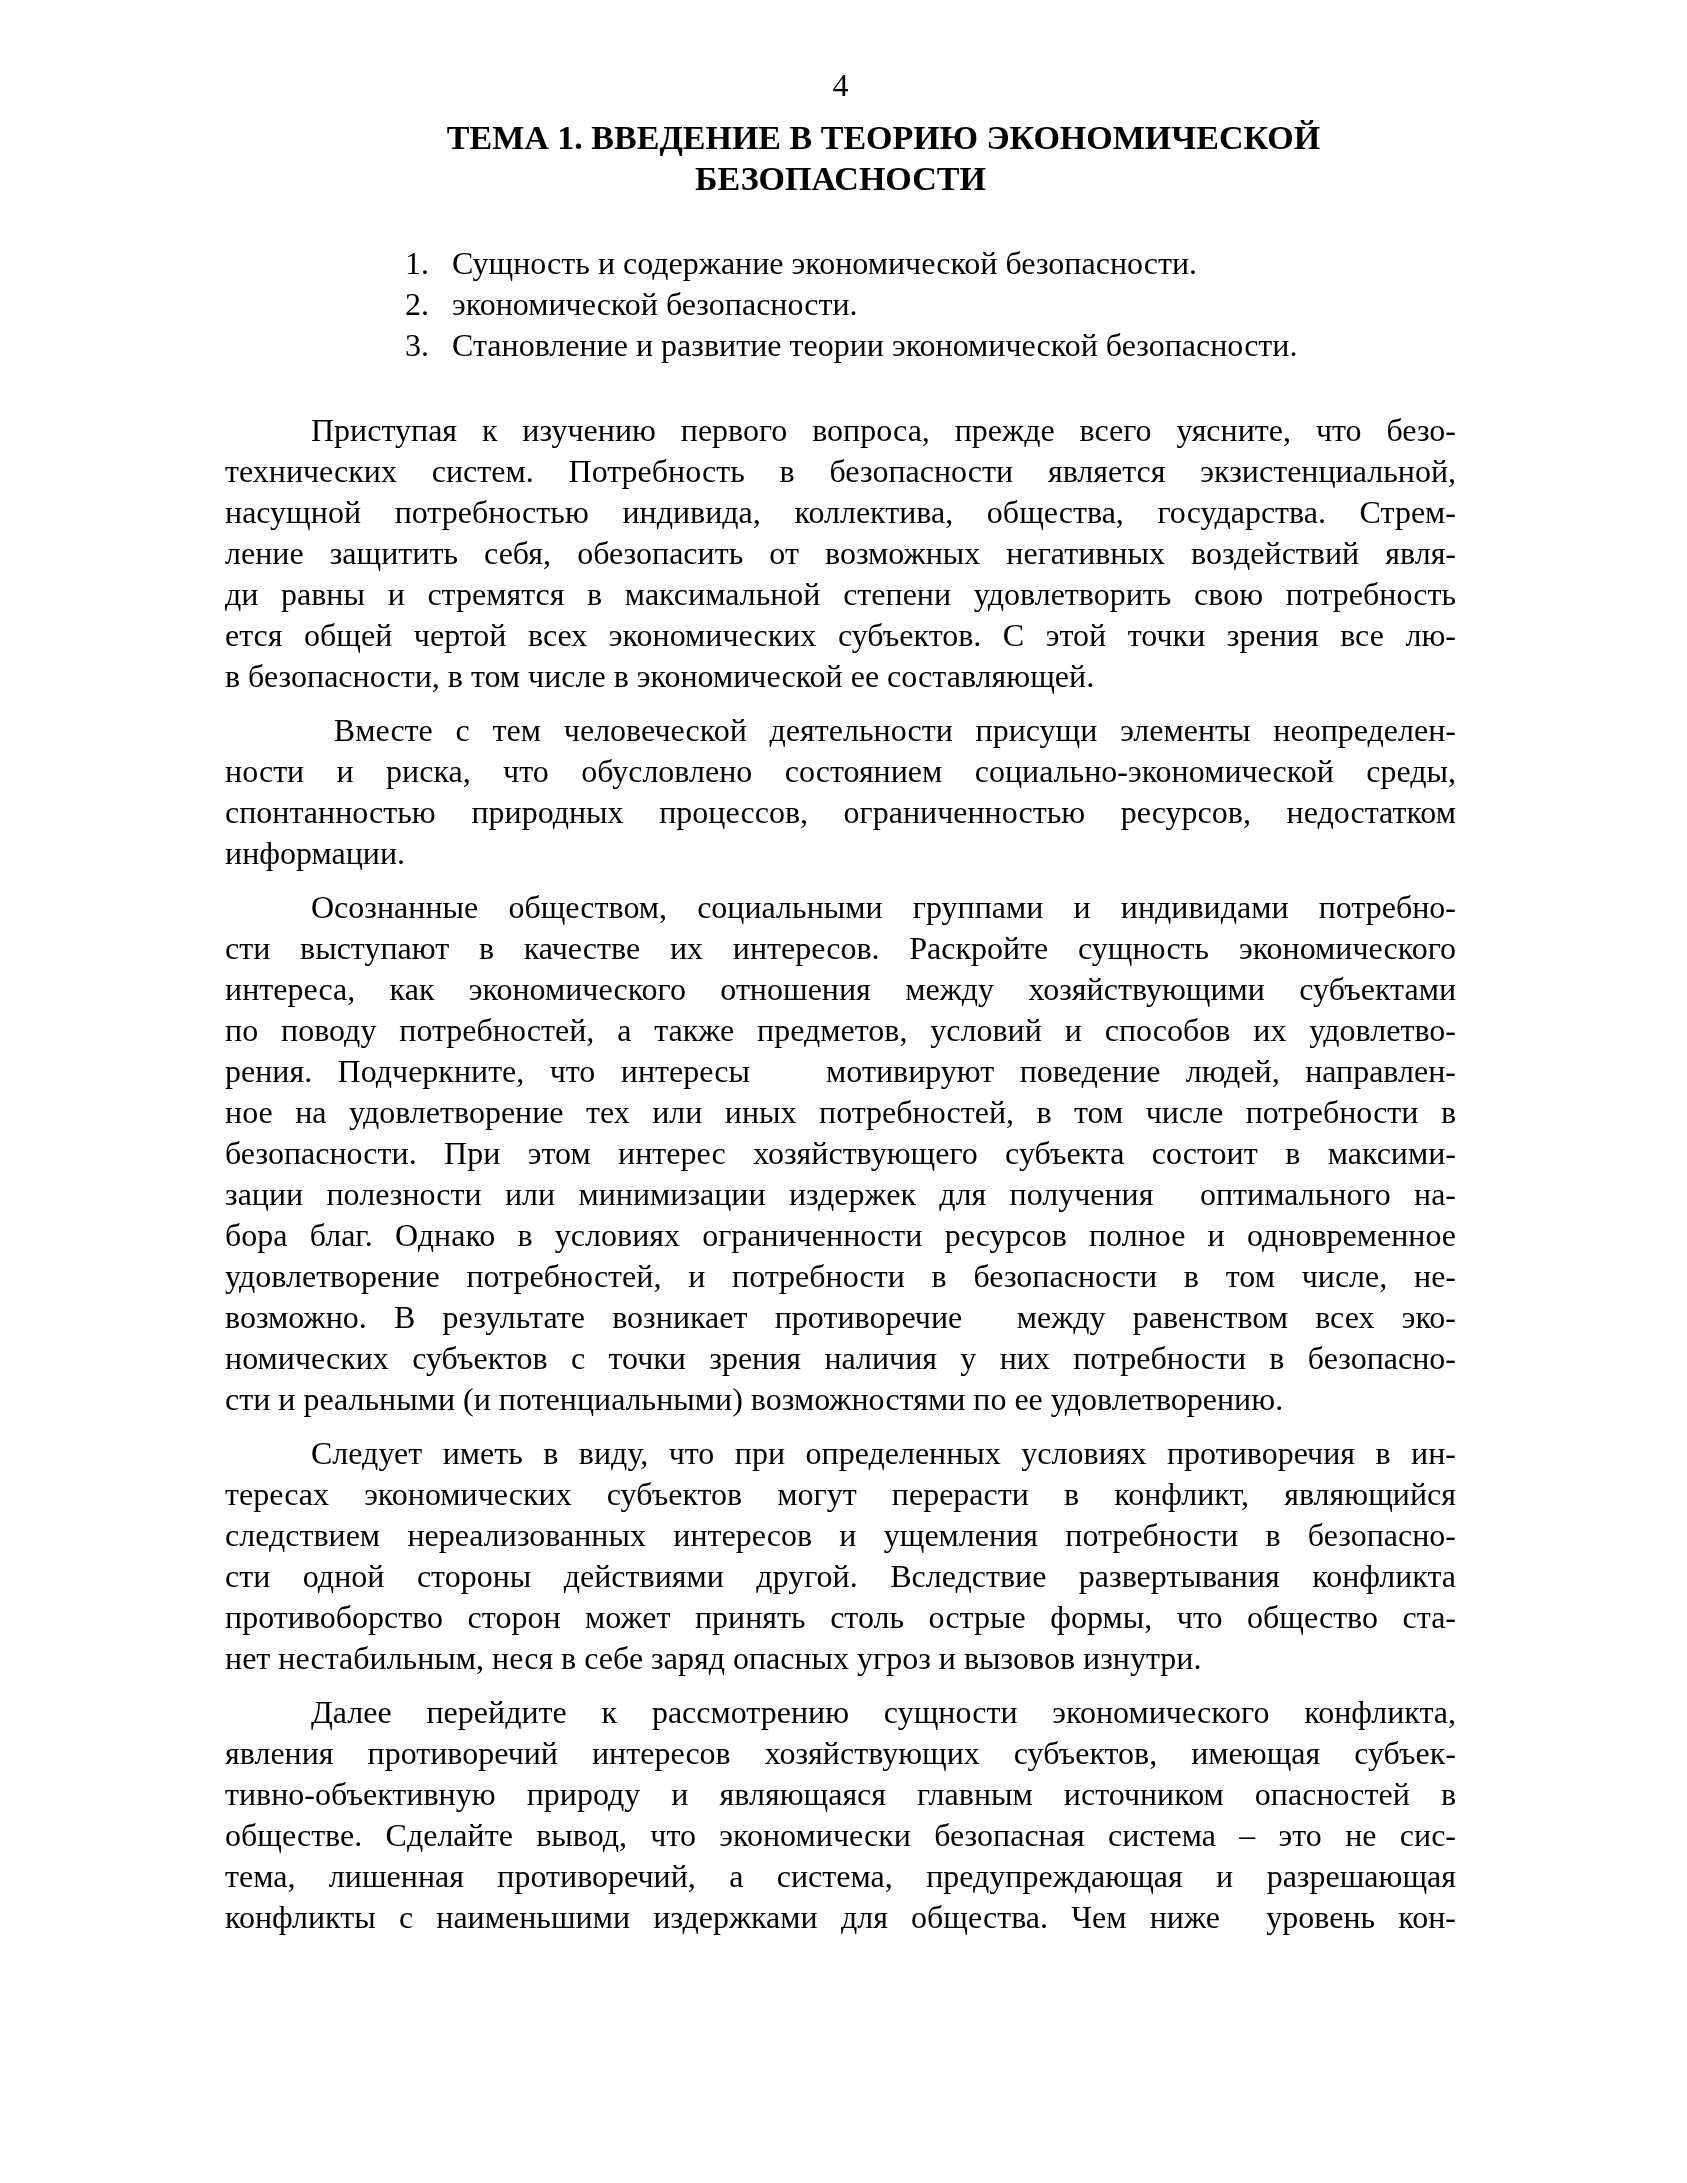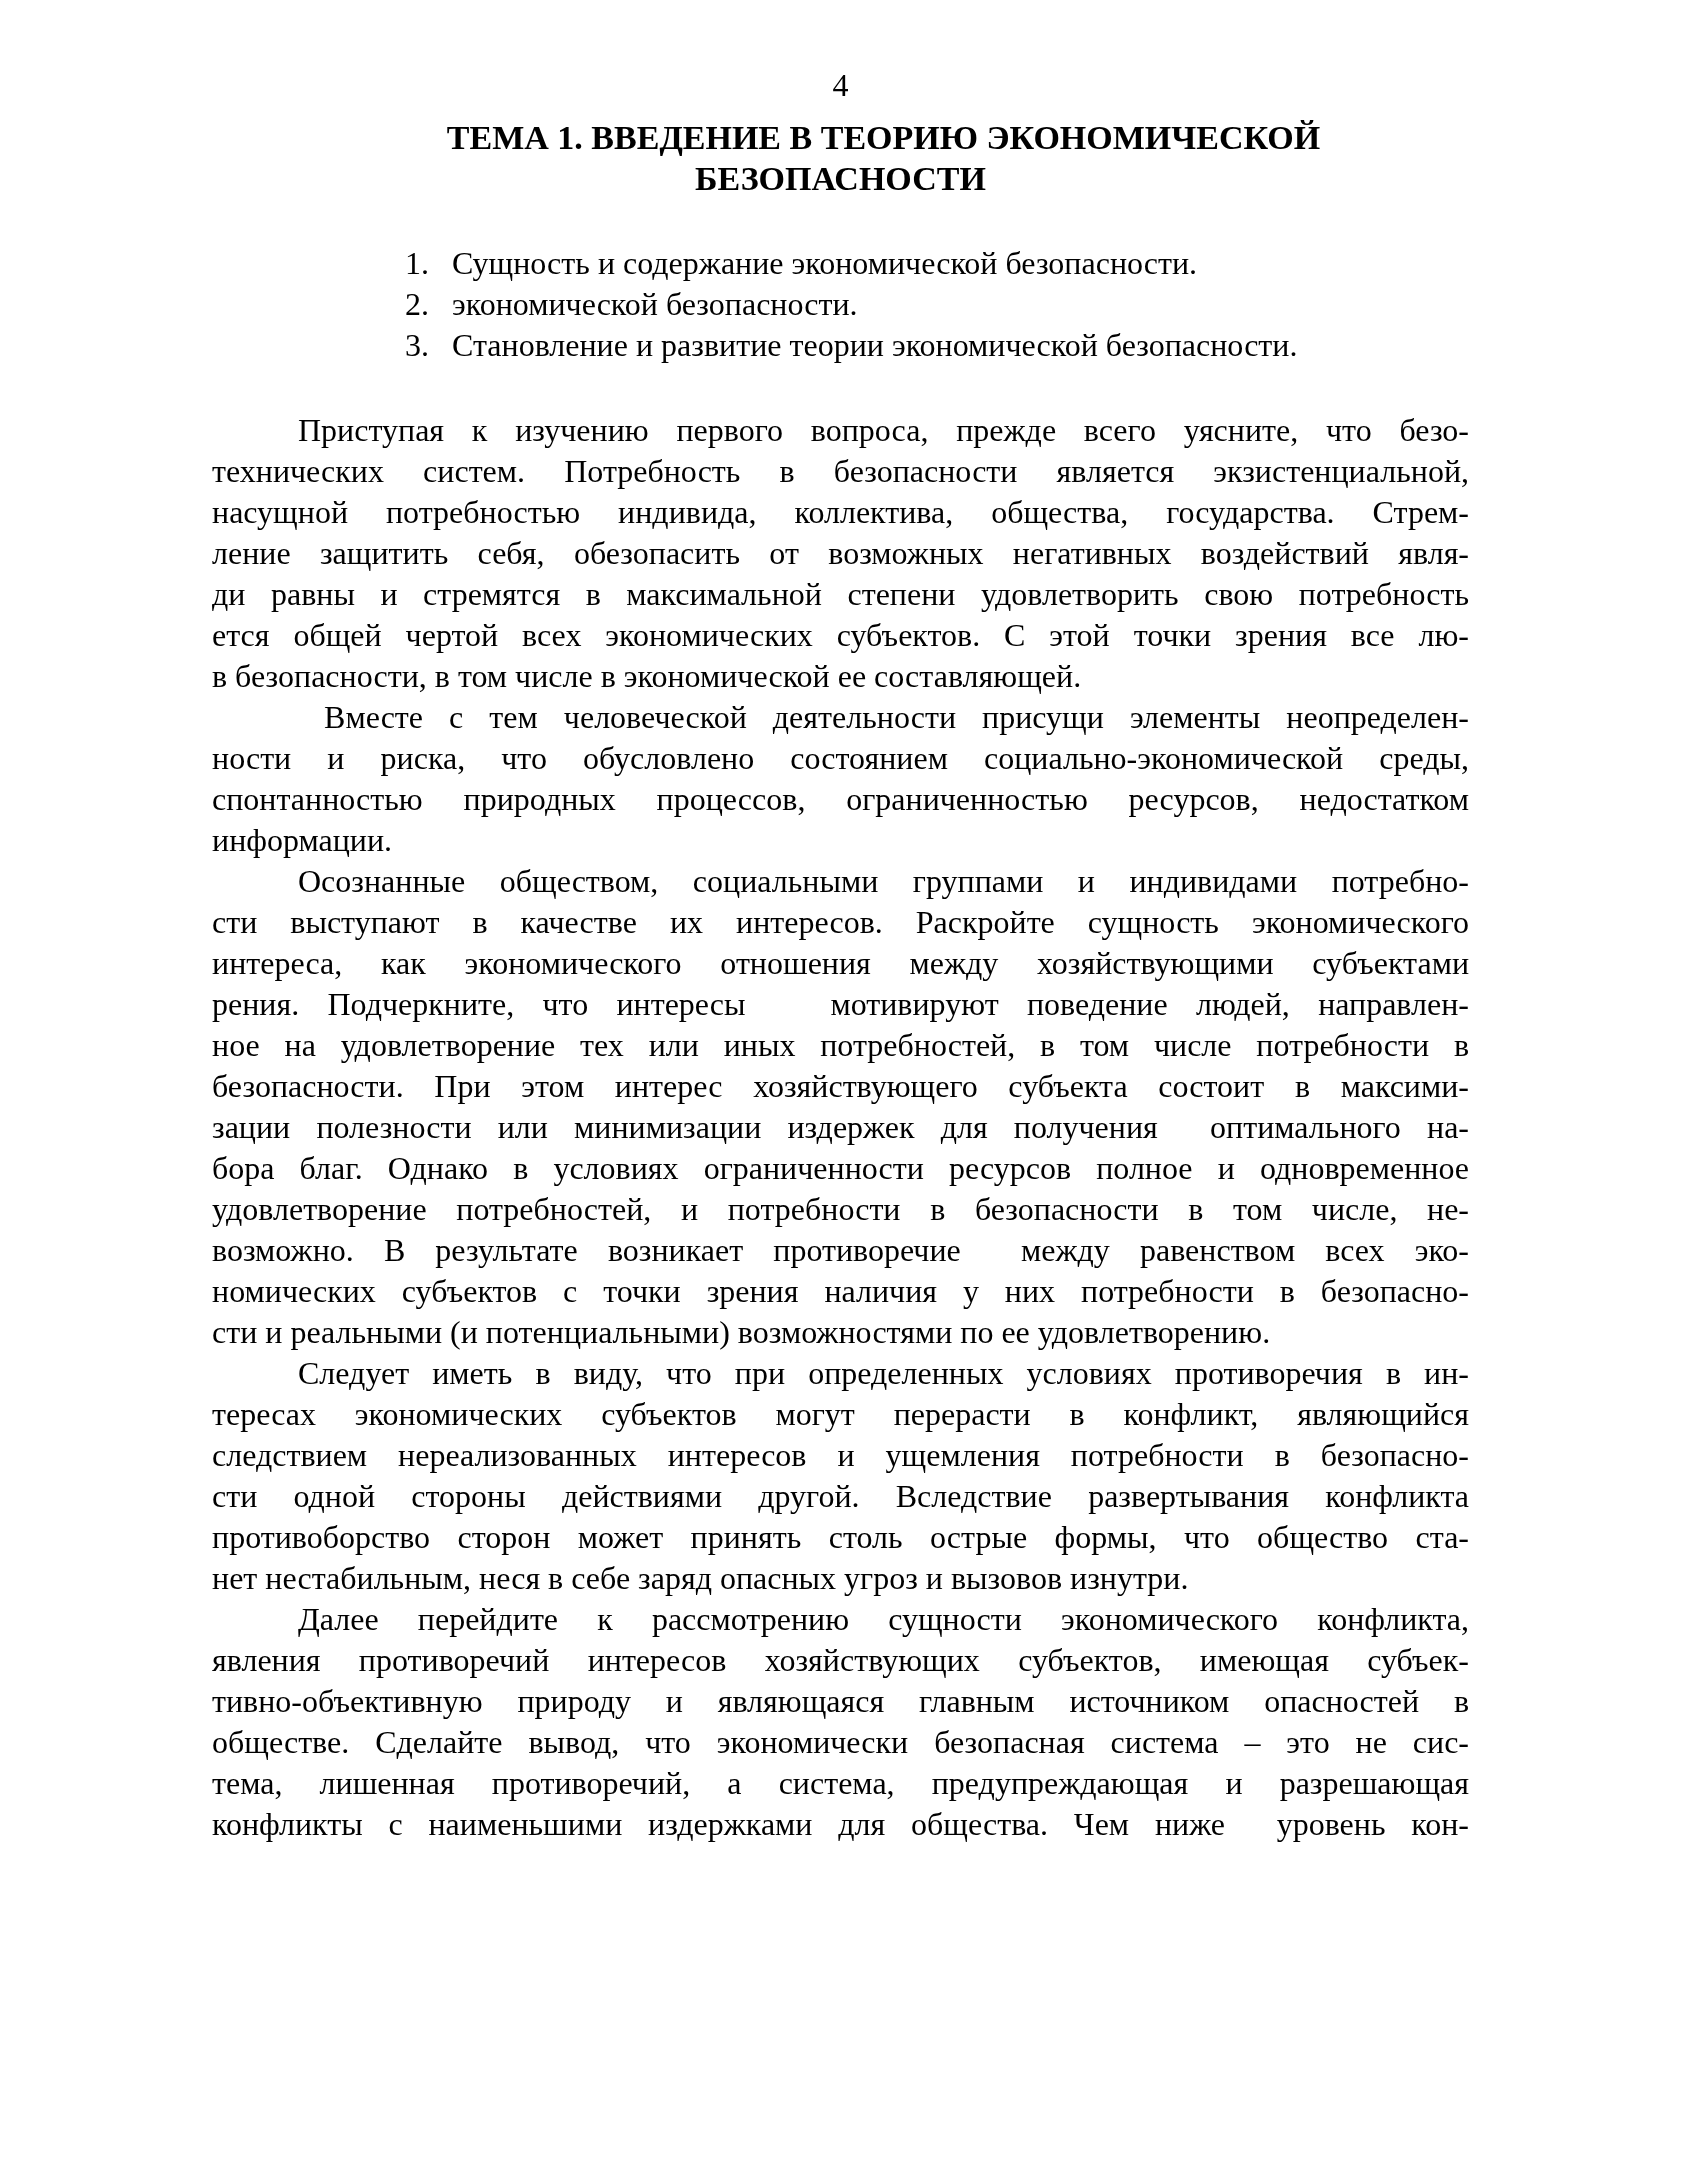--- a/index.html
+++ b/index.html
@@ -36,21 +36,21 @@
     list-style: none;
   }
   .agenda-item { display: flex; }
   .agenda-num {
     flex: 0 0 47px;
     width: 47px;
     line-height: 41px;
   }
   .agenda-text { flex: 1 1 auto; min-width: 0; }
   .body-text { margin-top: 44px; }
-  .para { margin: 0; }
+  .para { margin: 13px; }
   .line {
     line-height: 41px;
     text-align: justify;
     text-align-last: justify;
     white-space: pre-wrap;
   }
   .line-first { padding-left: 86px; }
   .line-last { text-align-last: left; }
   .line-last.line-stretch { text-align-last: justify; }
 </style>
@@ -101,20 +101,21 @@
       <div class="para">
           <div class="line line-first"> Вместе с тем человеческой деятельности присущи элементы неопределен-</div>
           <div class="line">ности и риска, что обусловлено состоянием социально-экономической среды,</div>
           <div class="line">спонтанностью природных процессов, ограниченностью ресурсов, недостатком</div>
           <div class="line line-last">информации.</div>
         </div>
       <div class="para">
           <div class="line line-first">Осознанные обществом, социальными группами и индивидами потребно-</div>
           <div class="line">сти выступают в качестве их интересов. Раскройте сущность экономического</div>
           <div class="line">интереса, как экономического отношения между хозяйствующими субъектами</div>
+          <div class="line">по поводу потребностей, а также предметов, условий и способов их удовлетво-</div>
           <div class="line">рения. Подчеркните, что интересы   мотивируют поведение людей, направлен-</div>
           <div class="line">ное на удовлетворение тех или иных потребностей, в том числе потребности в</div>
           <div class="line">безопасности. При этом интерес хозяйствующего субъекта состоит в максими-</div>
           <div class="line">зации полезности или минимизации издержек для получения  оптимального на-</div>
           <div class="line">бора благ. Однако в условиях ограниченности ресурсов полное и одновременное</div>
           <div class="line">удовлетворение потребностей, и потребности в безопасности в том числе, не-</div>
           <div class="line">возможно. В результате возникает противоречие  между равенством всех эко-</div>
           <div class="line">номических субъектов с точки зрения наличия у них потребности в безопасно-</div>
           <div class="line line-last">сти и реальными (и потенциальными) возможностями по ее удовлетворению.</div>
         </div>

